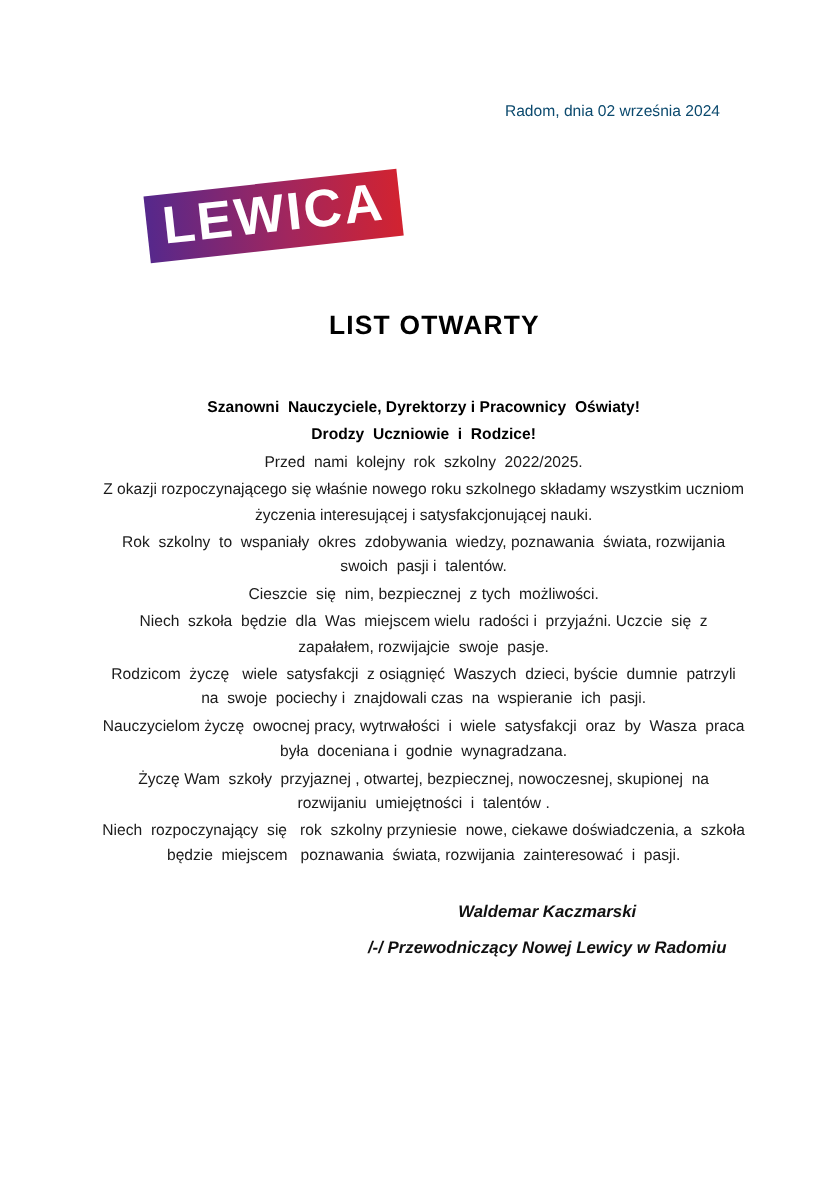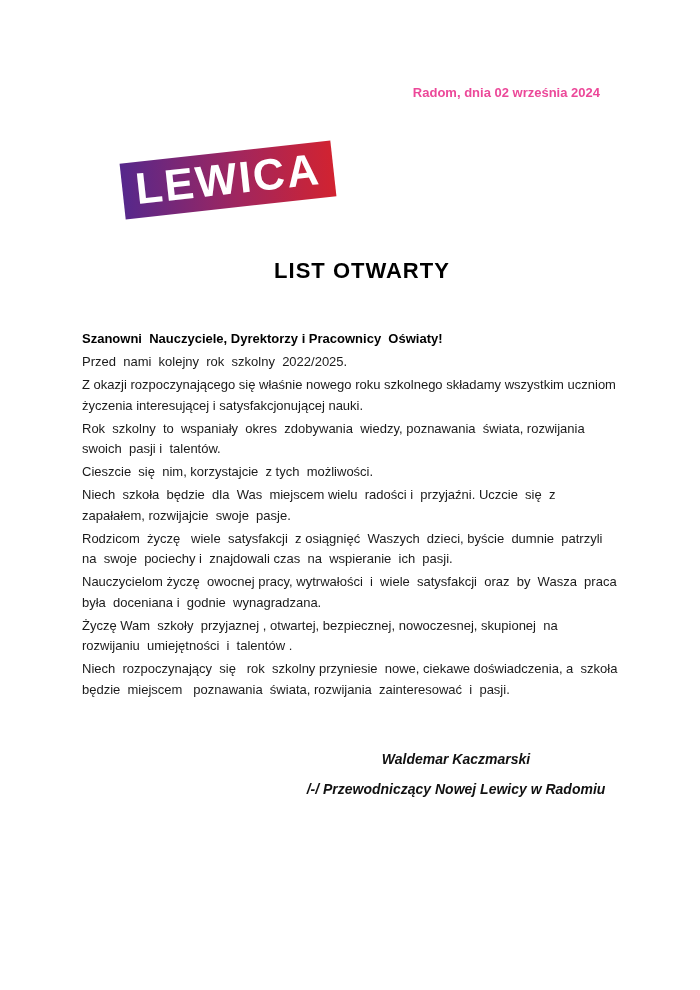--- a/index.html
+++ b/index.html
@@ -11,22 +11,22 @@
     background: #ffffff;
     font-family: "Liberation Sans", sans-serif;
     color: #1a1a1a;
     overflow: hidden;
   }
   .date {
     position: absolute;
     top: 85px;
     right: 100px;
     font-size: 13px;
-    font-weight: bold;
-    color: #ec4899;
+    font-weight: normal;
+    color: #0c4a6e;
     white-space: nowrap;
     margin-left: 10px;
   }
   .logo {
     position: absolute;
     left: 122px;
     top: 152px;
     width: 212px;
     height: 56px;
     transform: rotate(-6.3deg);
@@ -57,20 +57,21 @@
     position: absolute;
     left: 82px;
     top: 329px;
     width: 542px;
     font-size: 13px;
     line-height: 20.5px;
   }
   .body p {
     margin: 0 0 2.5px 0;
     white-space: pre-wrap;
+    text-align: center;
   }
   .body p.bold {
     font-weight: bold;
     color: #000;
   }
   .signature {
     position: absolute;
     top: 749px;
     left: 206px;
     width: 500px;
@@ -91,26 +92,27 @@
   <div class="date">Radom, dnia 02 września 2024</div>
 
   <div class="logo" style="background: linear-gradient(93deg, rgb(85, 40, 140) 0%, rgb(161, 38, 94) 55%, rgb(210, 35, 48) 100%);">
     <span class="logo-text">LEWICA</span>
   </div>
 
   <h1 class="title">LIST OTWARTY</h1>
 
   <div class="body">
     <p class="bold">Szanowni  Nauczyciele, Dyrektorzy i Pracownicy  Oświaty!</p>
+    <p class="bold">Drodzy  Uczniowie  i  Rodzice!</p>
     <p>Przed  nami  kolejny  rok  szkolny  2022/2025.</p>
     <p>Z okazji rozpoczynającego się właśnie nowego roku szkolnego składamy wszystkim uczniom
 życzenia interesującej i satysfakcjonującej nauki.</p>
     <p>Rok  szkolny  to  wspaniały  okres  zdobywania  wiedzy, poznawania  świata, rozwijania
 swoich  pasji i  talentów.</p>
-    <p>Cieszcie  się  nim, korzystajcie  z tych  możliwości.</p>
+    <p>Cieszcie  się  nim, bezpiecznej  z tych  możliwości.</p>
     <p>Niech  szkoła  będzie  dla  Was  miejscem wielu  radości i  przyjaźni. Uczcie  się  z
 zapałałem, rozwijajcie  swoje  pasje.</p>
     <p>Rodzicom  życzę   wiele  satysfakcji  z osiągnięć  Waszych  dzieci, byście  dumnie  patrzyli
 na  swoje  pociechy i  znajdowali czas  na  wspieranie  ich  pasji.</p>
     <p>Nauczycielom życzę  owocnej pracy, wytrwałości  i  wiele  satysfakcji  oraz  by  Wasza  praca
 była  doceniana i  godnie  wynagradzana.</p>
     <p>Życzę Wam  szkoły  przyjaznej , otwartej, bezpiecznej, nowoczesnej, skupionej  na
 rozwijaniu  umiejętności  i  talentów .</p>
     <p>Niech  rozpoczynający  się   rok  szkolny przyniesie  nowe, ciekawe doświadczenia, a  szkoła
 będzie  miejscem   poznawania  świata, rozwijania  zainteresować  i  pasji.</p>

